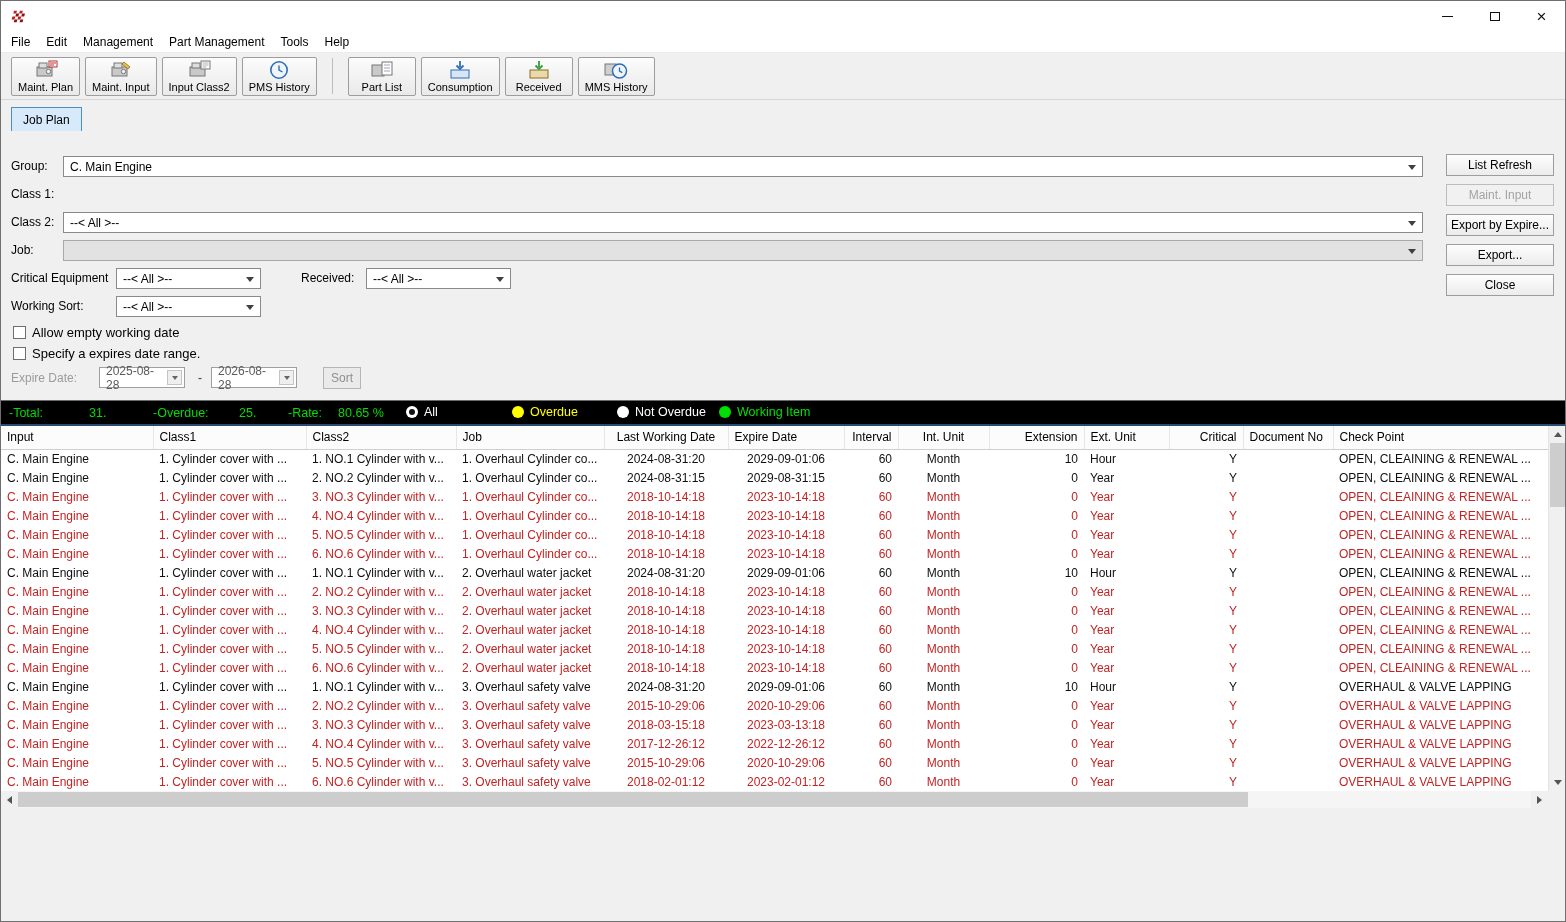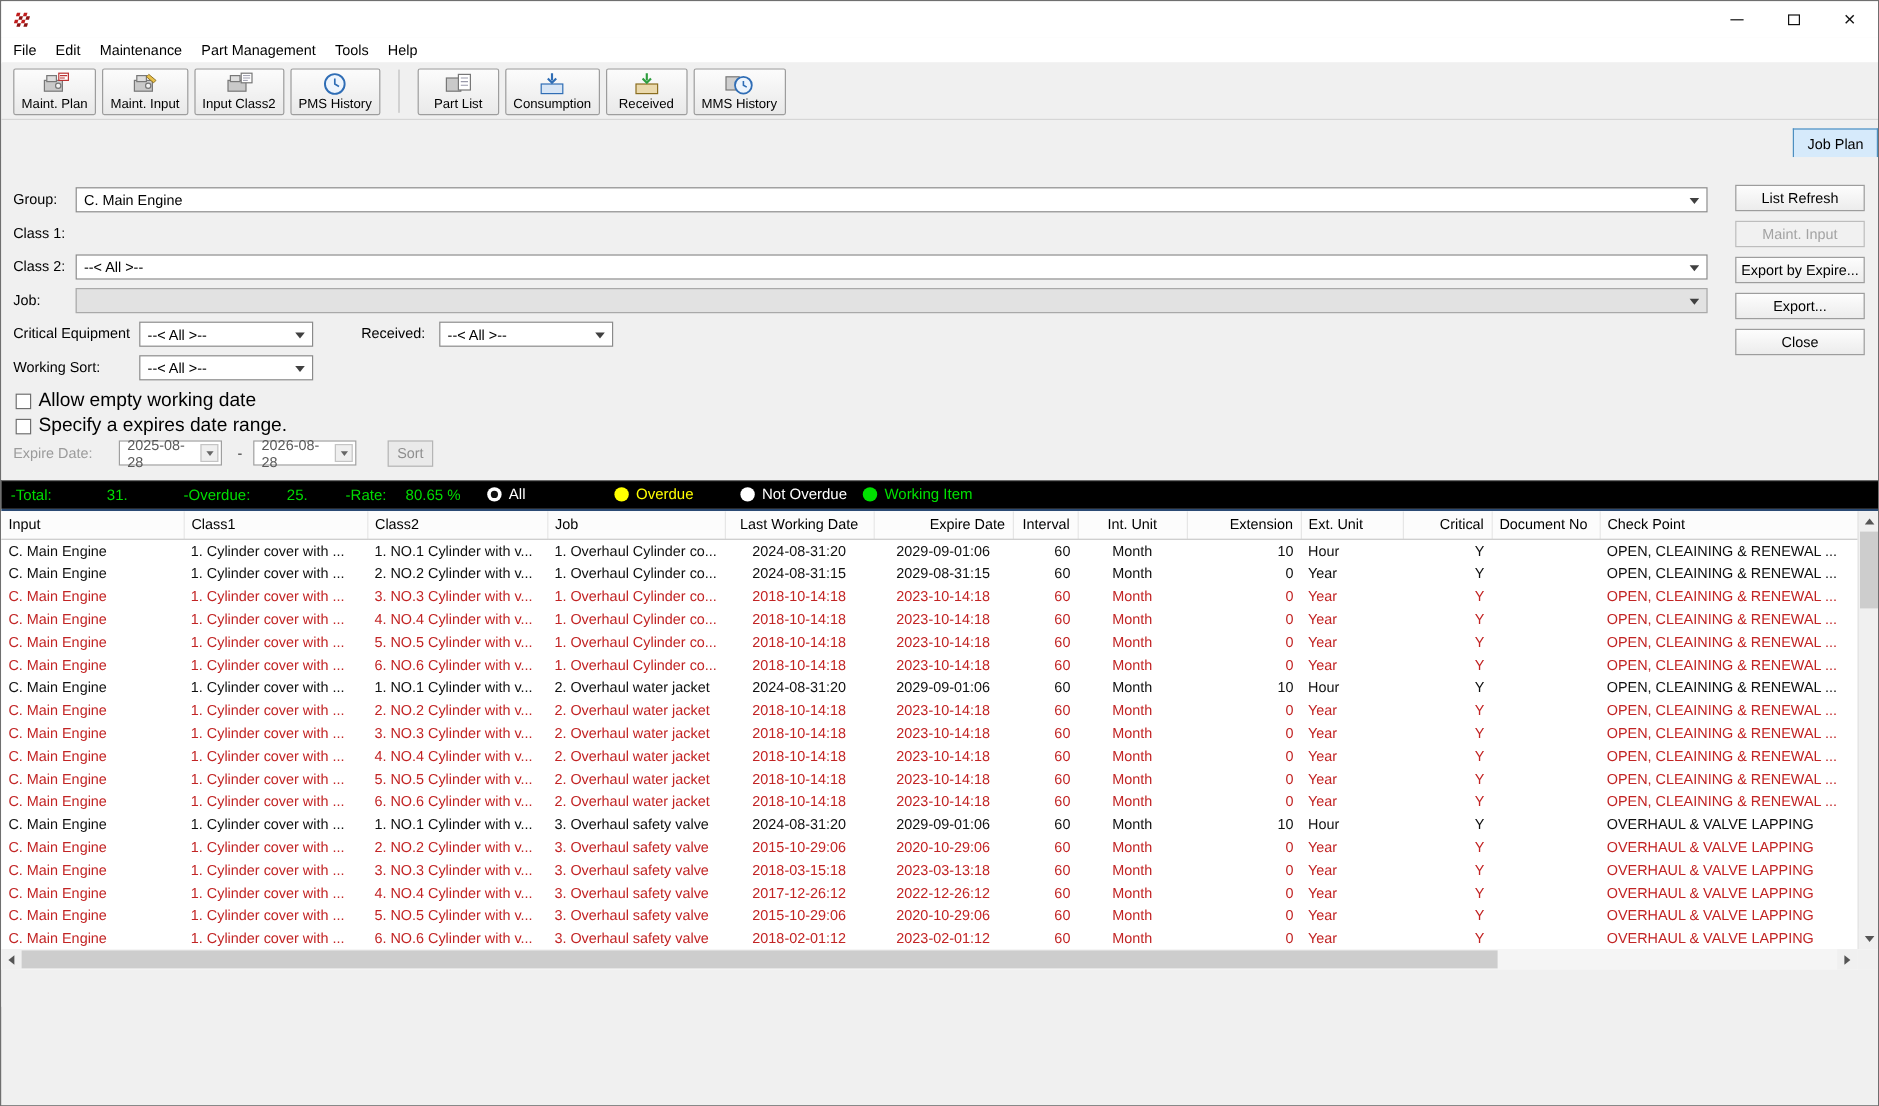--- a/index.html
+++ b/index.html
@@ -21,35 +21,35 @@
   .menu-item { display:flex; align-items:center; padding:0 8px; font-size:12px; }
 
   
   .toolbar { height:47px; background:#f0f0f0; border-bottom:1px solid #d6d6d6; display:flex; align-items:center; padding-left:10px; gap:5px; }
   .tb-btn { height:39px; min-width:68px; padding:1px 6px 0; background:linear-gradient(#fcfcfc,#e9e9e9); border:1px solid #9d9d9d; border-radius:2px; display:flex; flex-direction:column; align-items:center; justify-content:center; }
   .tb-ic { height:20px; display:flex; align-items:center; }
   .tb-lb { font-size:11px; margin-top:1px; white-space:nowrap; }
   .tb-sep { width:1px; align-self:stretch; margin:5px 10px; background:#bdbdbd; }
 
   
-  .tabrow { height:31px; background:#f0f0f0; display:flex; align-items:flex-end; padding-left:10px;justify-content:flex-end; }
+  .tabrow { height:31px; background:#f0f0f0; display:flex; align-items:flex-end; padding-left:10px; }
   .tab { height:24px; display:inline-flex; align-items:center; padding:0 11px; background:#d6eafb; border:1px solid #4d8fc0; border-bottom:none; font-size:12px; }
 
   
   .banner { height:82px; background:#fff; display:flex; align-items:center; padding-left:26px; border-bottom:1px solid #e3e3e3; }
   .banner-text { margin-left:36px; font-size:12.5px; color:#1c1c1c; }
 
   
   .filterpanel { position:relative; height:269px; background:#f0f0f0; }
   .fp-label { position:absolute; font-size:12px; white-space:nowrap; }
   .fp-label.dim { color:#9b9b9b; }
   .combo { position:absolute; height:21px; background:#fff; border:1px solid #8a8a8a; font-size:12px; display:flex; align-items:center; padding:0 20px 0 6px; overflow:hidden; white-space:nowrap; }
   .combo .arr { position:absolute; right:6px; top:8px; border-left:4px solid transparent; border-right:4px solid transparent; border-top:5px solid #404040; width:0; height:0; }
   .combo.disabled { background:#e2e2e2; border-color:#a9a9a9; }
-  .checkbox-row { position:absolute; display:flex; align-items:center; gap:6px; font-size:16px; }
+  .checkbox-row { position:absolute; display:flex; align-items:center; gap:6px; font-size:13px; }
   .cb { width:13px; height:13px; background:#fff; border:1px solid #6e6e6e; }
   .datebox { position:absolute; width:86px; height:21px; background:#fff; border:1px solid #9f9f9f; display:flex; align-items:center; font-size:12px; color:#5a5a5a; padding-left:6px; }
   .datebox .cal { margin-left:auto; width:15px; height:15px; margin-right:2px; border:1px solid #c4c4c4; background:#efefef; display:flex; align-items:center; justify-content:center; }
   .datebox .cal .arr { border-left:3px solid transparent; border-right:3px solid transparent; border-top:4px solid #666; width:0; height:0; }
   .fp-dash { position:absolute; font-size:12px; color:#333; }
   .apply-btn { position:absolute; width:38px; height:22px; font-size:12px; font-family:inherit; background:#eaeaea; border:1px solid #b5b5b5; color:#8f8f8f; }
   .action-buttons { position:absolute; left:1445px; top:23px; display:flex; flex-direction:column; gap:8px; width:108px; }
   .act-btn { height:22px; font-size:12px; font-family:inherit; background:linear-gradient(#fdfdfd,#ececec); border:1px solid #9d9d9d; color:#000; }
   .act-btn.disabled { color:#a3a3a3; background:#f1f1f1; border-color:#bdbdbd; }
 
@@ -112,21 +112,21 @@
         </div>
       <div class="win-btn">
           <span class="glyph-close">×</span>
         </div>
     </div>
   </div>
 
   <div class="menubar">
       <div class="menu-item">File</div>
       <div class="menu-item">Edit</div>
-      <div class="menu-item">Maintenance</div>
+      <div class="menu-item">Management</div>
       <div class="menu-item">Part Management</div>
       <div class="menu-item">Tools</div>
       <div class="menu-item">Help</div>
     </div>
 
   <div class="toolbar">
       <div class="tb-btn">
         <span class="tb-ic">
           <svg width="24" height="20" viewBox="0 0 24 20">
             <rect x="3" y="7" width="15" height="9" fill="#c9c9c9" stroke="#777"></rect>
@@ -338,21 +338,21 @@
             <col style="width: 90px;">
             <col style="width: 215px;">
           </colgroup>
         <thead>
             <tr id="header-row">
               <th style="text-align: left;">Input</th>
               <th style="text-align: left;">Class1</th>
               <th style="text-align: left;">Class2</th>
               <th style="text-align: left;">Job</th>
               <th style="text-align: center;">Last Working Date</th>
-              <th style="text-align: right;">Expire Date</th>
+              <th style="text-align: left;">Expire Date</th>
               <th style="text-align: right;">Interval</th>
               <th style="text-align: center;">Int. Unit</th>
               <th style="text-align: right;">Extension</th>
               <th style="text-align: left;">Ext. Unit</th>
               <th style="text-align: right;">Critical</th>
               <th style="text-align: left;">Document No</th>
               <th style="text-align: left;">Check Point</th>
             </tr>
           </thead>
         <tbody id="table-body">

